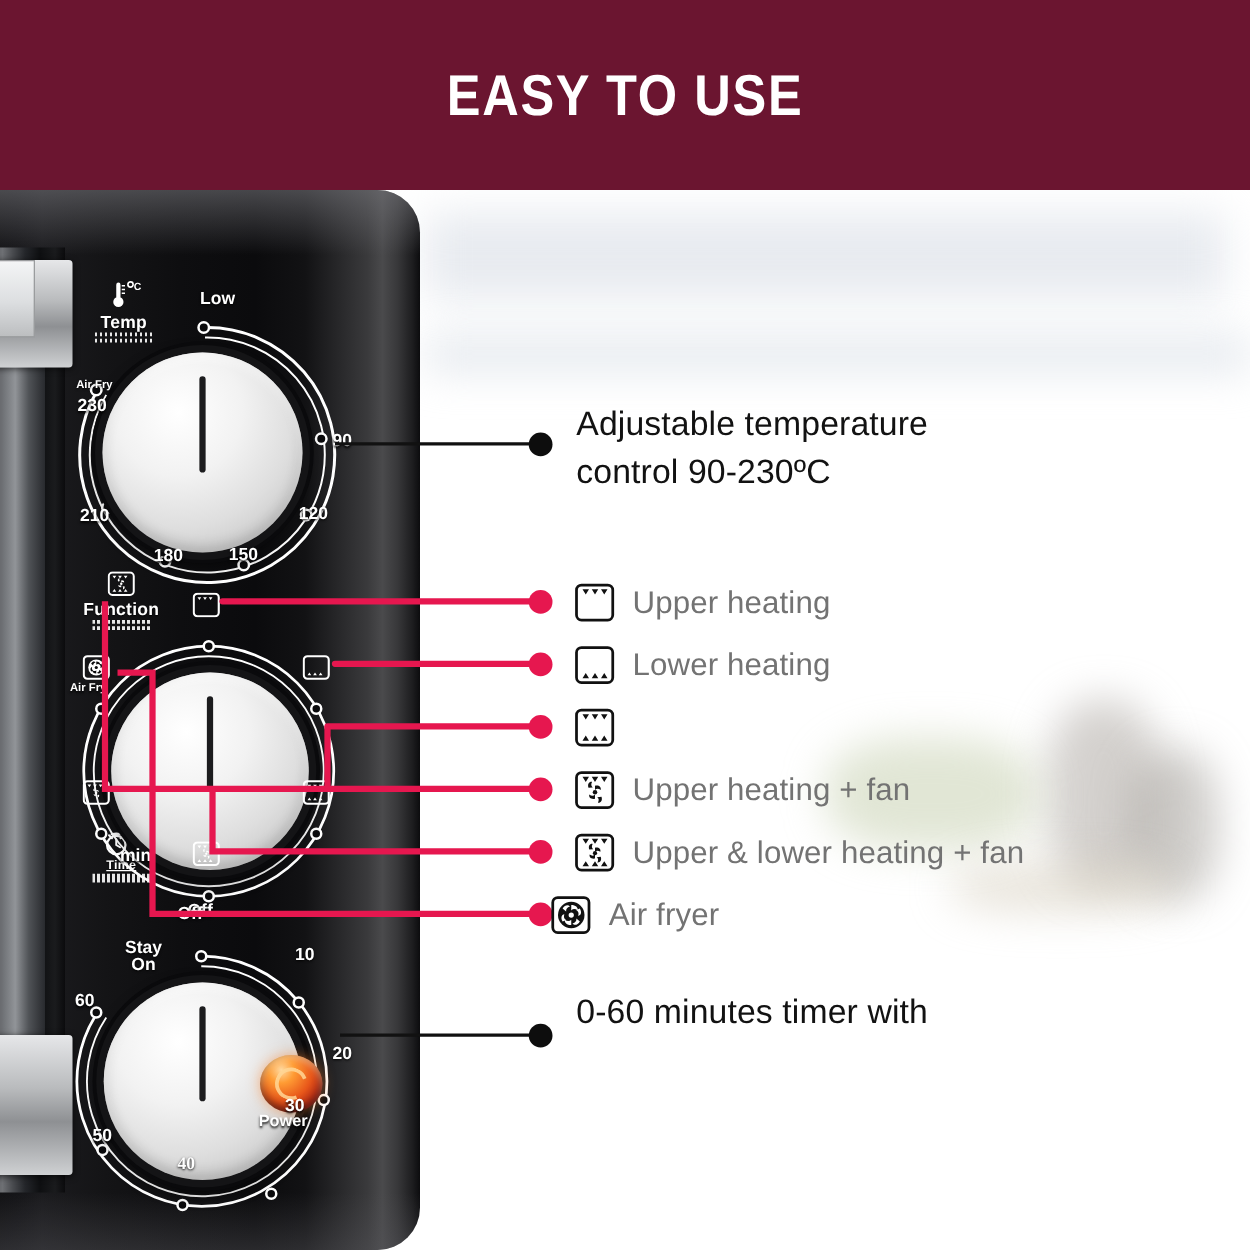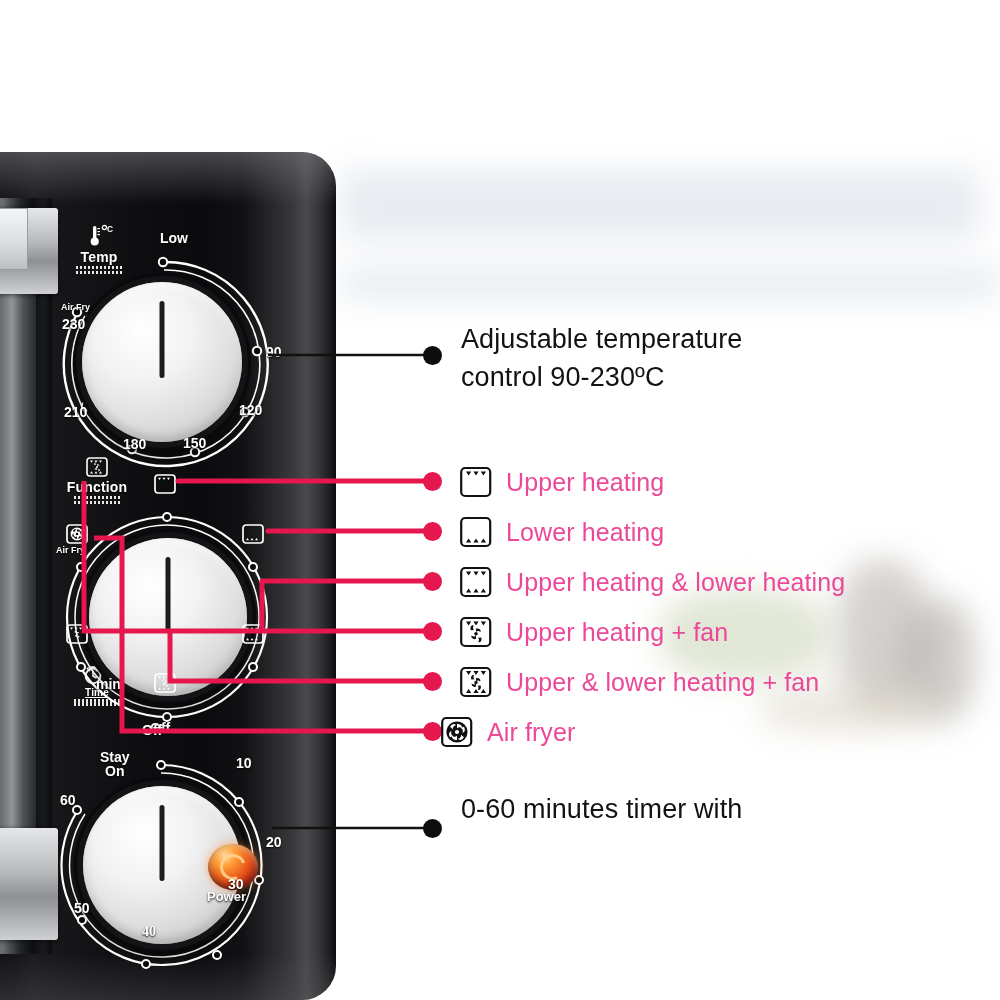--- a/index.html
+++ b/index.html
@@ -204,21 +204,21 @@
     font-family:"Liberation Sans", sans-serif;
     font-weight:300; white-space:nowrap;
   }
   #txt-temp, #txt-timer {
     font-size:27px; line-height:1.42; letter-spacing:.1px;
   }
   .fn-row {
     position:absolute; display:flex; align-items:center; gap:13px; z-index:34;
   }
   .fn-row .fn-label {
-    font-size:25px; color:#ec4899; font-weight:300;
+    font-size:25px; color:#737373; font-weight:300;
     white-space:nowrap; letter-spacing:.1px;
   }
   .fn-icon-box { width:34px; height:34px; flex:0 0 34px; }
 </style>
 </head>
 <body>
 
 <div id="stage">
 
   <div id="bg"></div>
@@ -500,21 +500,20 @@
   <div class="fn-row" style="left:459px; top:565px;">
     <span class="fn-icon-box">
       <svg viewBox="0 0 34 34" width="34" height="34">
         <rect x="2.2" y="3" width="29" height="28" rx="4" fill="none" stroke="#111" stroke-width="2.2"></rect>
         <g fill="#111">
           <path d="M7 6.4h5.2L9.6 10.6zM14.4 6.4h5.2L17 10.6zM21.8 6.4H27l-2.6 4.2z"></path>
           <path d="M7 27.6h5.2L9.6 23.4zM14.4 27.6h5.2L17 23.4zM21.8 27.6H27l-2.6-4.2z"></path>
         </g>
       </svg>
     </span>
-    <span class="fn-label">Upper heating &amp; lower heating</span>
   </div>
 
   <div class="fn-row" style="left:459px; top:615px;">
     <span class="fn-icon-box">
       <svg viewBox="0 0 34 34" width="34" height="34">
         <rect x="2.2" y="3" width="29" height="28" rx="4" fill="none" stroke="#111" stroke-width="2.2"></rect>
         <g fill="#111">
           <path d="M7 6.4h5.2L9.6 10.6zM14.4 6.4h5.2L17 10.6zM21.8 6.4H27l-2.6 4.2z"></path>
           <path d="M17 13.6c3.2-.7 5.1 1.0 4.6 3.4-1.8-1.3-3.5-1.3-4.6 0z"></path>
           <path d="M17 24c-3.2.7-5.1-1.0-4.6-3.4 1.8 1.3 3.5 1.3 4.6 0z"></path>
@@ -557,14 +556,17 @@
           <path d="M10.1 11.8c1.75-3 4.5-3.4 5.9-1.65-2.4.6-3.3 2.15-3.1 4z"></path>
           <path d="M23.9 11.8c1.75 3 .9 5.65-1.35 5.9.75-2.35 0-3.9-1.6-4.65z"></path>
           <path d="M10.1 22.2c-1.75-3-.9-5.65 1.35-5.9-.75 2.35 0 3.9 1.6 4.65z"></path>
           <circle cx="17" cy="17" r="2.1"></circle>
         </g>
       </svg>
     </span>
     <span class="fn-label">Air fryer</span>
   </div>
 
+  <div id="banner">
+    <div id="banner-title">EASY TO USE</div>
+  </div>
 
 </div>
 
 </body></html>

